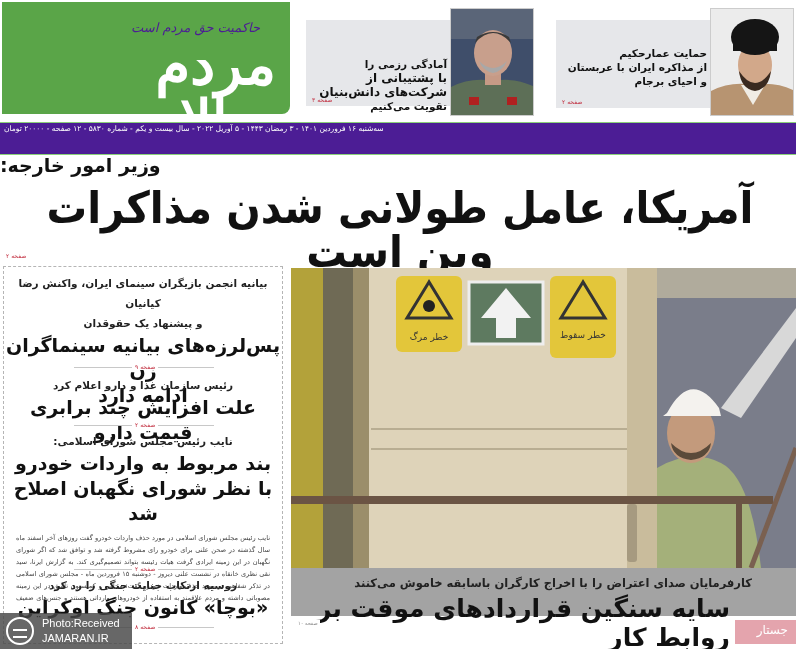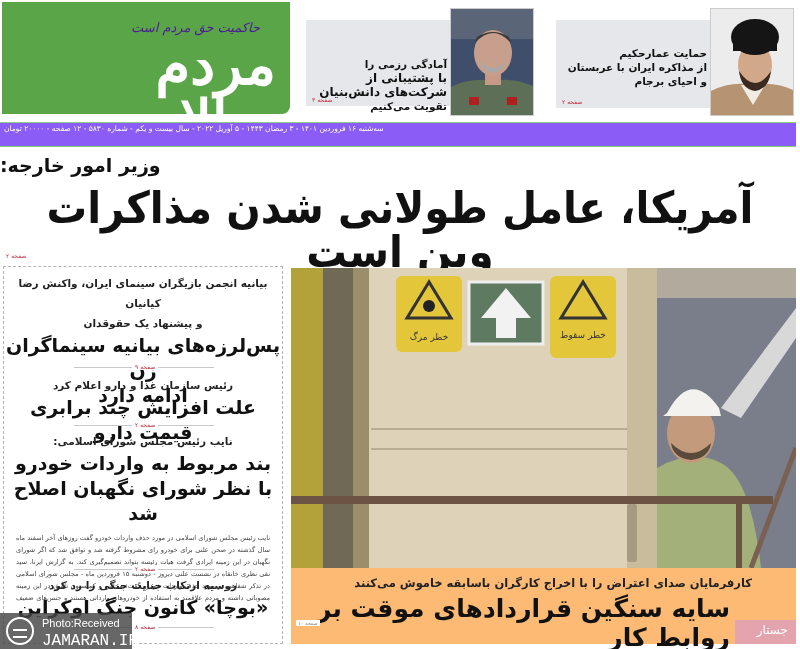--- a/index.html
+++ b/index.html
@@ -13,52 +13,52 @@
     .masthead .tagline { position: absolute; right: 30px; top: 18px; color: #4c1d95; font-family: "DejaVu Serif", serif; font-size: 13px; font-style: italic; }
     .masthead .name { position: absolute; right: 14px; top: 34px; color: #fff; font-family: "DejaVu Serif", serif; font-size: 56px; font-weight: bold; line-height: 1; letter-spacing: -2px; }
 
     
     .teaser { background: #e6e7ea; }
     .teaser .t-text { position: absolute; right: 0; top: 0; width: 100%; font-family: "DejaVu Sans", sans-serif; font-weight: bold; font-size: 10.5px; line-height: 14px; text-align: right; color: #111; }
     .teaser .t-page { position: absolute; left: 6px; bottom: 3px; font-size: 6px; color: #c0283a; }
     .photo-box { overflow: hidden; border: 1px solid #ccc; }
 
     
-    .datebar { left: 0; top: 122px; width: 796px; height: 25px; background: #8b5cf6; border-top: 1px solid #8bd07a; border-bottom: 1px solid #8bd07a; text-decoration: underline; }
+    .datebar { left: 0; top: 122px; width: 796px; height: 33px; background: #4c1d95; border-top: 1px solid #8bd07a; border-bottom: 1px solid #8bd07a; text-decoration: underline; }
     .datebar span { position: absolute; left: 4px; top: 1px; font-size: 7.5px; color: #fff; white-space: nowrap; }
 
     
     .kicker { left: 0; top: 154px; width: 800px; text-align: left; font-size: 19px; font-weight: bold; color: #111; }
     .headline { left: 0; top: 186px; width: 800px; text-align: center; font-size: 44px; font-weight: 900; color: #111; letter-spacing: -1px; line-height: 1; font-family: "DejaVu Sans", sans-serif; transform: scaleX(0.92); transform-origin: center; }
     .pageref { font-size: 6px; color: #c0283a; }
 
     
     .leftcol { left: 3px; top: 266px; width: 280px; height: 378px; border: 1px dashed #b5b5b5; border-top-style: dashed; }
     .lc-item { position: absolute; left: 0; width: 100%; text-align: center; direction: rtl; }
     .lc-sub { font-size: 10.5px; font-weight: bold; color: #222; line-height: 20px; }
     .lc-head { font-size: 19px; font-weight: 900; color: #111; line-height: 25px; }
     .lc-sep { position: absolute; left: 70px; width: 140px; height: 1px; background: #c8c8c8; }
     .lc-sep i { position: absolute; left: 58px; top: -4px; font-style: normal; font-size: 6px; color: #c0283a; background: #fff; padding: 0 3px; }
     .lc-body { font-size: 6.6px; line-height: 12px; color: #444; text-align: justify; padding: 0 12px; direction: rtl; }
 
     
     .mainphoto { left: 291px; top: 268px; width: 505px; height: 300px; overflow: hidden; background: #d9cfb3; }
-    .caption-box { left: 291px; top: 568px; width: 505px; height: 76px; background: #fdba74; }
+    .caption-box { left: 291px; top: 568px; width: 505px; height: 48px; background: #a3a3a3; }
     .cap-sub { position: absolute; right: 44px; top: 8px; font-size: 11.5px; font-weight: bold; color: #222; direction: rtl; }
     .cap-head { position: absolute; right: 66px; top: 26px; font-size: 25px; font-weight: 900; color: #111; direction: rtl; letter-spacing: -0.5px; }
     .cap-page { position: absolute; left: 5px; top: 52px; font-size: 5px; color: #888; background: #fff; padding: 0 2px; }
     .jostar { left: 735px; top: 620px; width: 61px; height: 24px; background: #e4a4ad; }
     .jostar span { position: absolute; right: 8px; top: 3px; font-size: 12px; color: #fff; font-weight: normal; }
 
     
     .watermark { left: 0; top: 613px; width: 132px; height: 36px; background: rgba(70,70,70,0.82); }
     .watermark .wm-logo { position: absolute; left: 6px; top: 4px; width: 28px; height: 28px; border: 2px solid #fff; border-radius: 50%; }
     .watermark .wm-logo::after { content: ""; position: absolute; left: 5px; top: 10px; width: 14px; height: 5px; border-top: 2px solid #fff; border-bottom: 2px solid #fff; }
     .watermark .wm-t1 { position: absolute; left: 42px; top: 4px; font-size: 11px; color: #fff; font-family: "Liberation Sans", sans-serif; }
-    .watermark .wm-t2 { position: absolute; left: 42px; top: 19px; font-size: 16px; color: #fff; font-family: Liberation Mono, monospace; text-align: center; }
+    .watermark .wm-t2 { position: absolute; left: 42px; top: 19px; font-size: 11px; color: #fff; font-family: Liberation Sans, sans-serif; text-align: center; }
   </style>
 </head>
 <body>
 
 <div class="abs masthead">
   <div class="tagline rtl">حاکمیت حق مردم است</div>
   <div class="name rtl">مردم سالاری</div>
 </div>
 
 <div class="abs teaser" style="left:306px; top:20px; width:145px; height:86px;">

